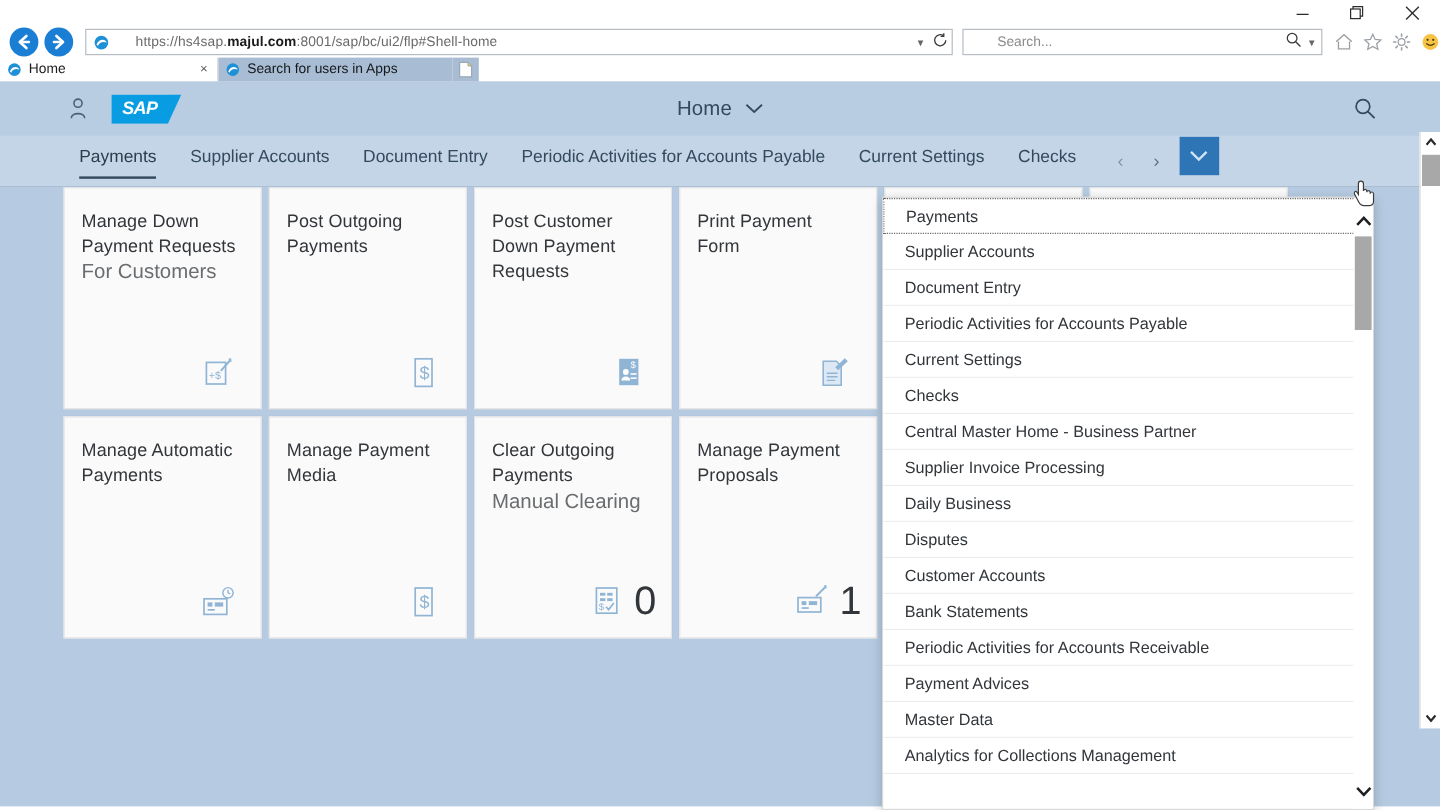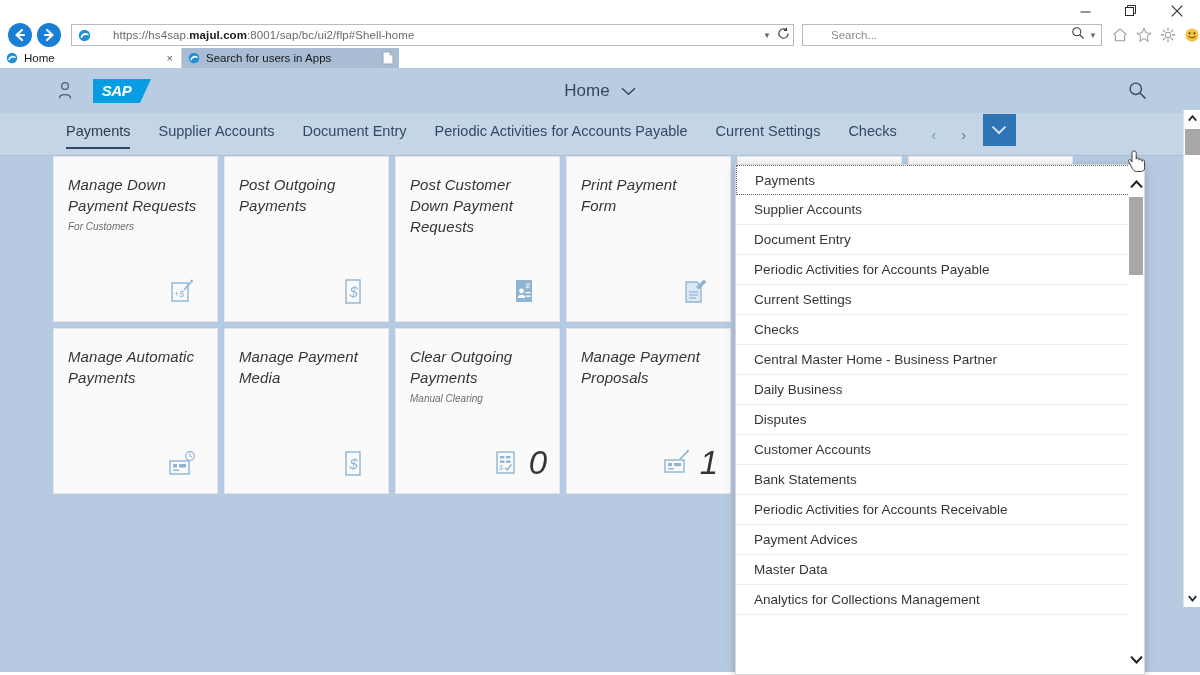--- a/index.html
+++ b/index.html
@@ -150,32 +150,31 @@
   
   .tile-area {
     position:absolute; top:88px; left:0; width:1200px; height:519px;
     overflow:hidden;
   }
   .tile-grid {
     position:absolute; top:0; left:53px;
     display:flex; flex-wrap:wrap; gap:6px 6px; width:1100px;
   }
   .tile {
-    width:165px; height:166px; background:#fafafa;
+    width:165px; height:185px; background:#fafafa;
     border:1px solid #e6e6e6;
     position:relative; padding:17px 14px 0 14px;
     box-shadow:0 0 1px rgba(0,0,0,.06);
-    font-style:italic;
   }
   .tile .t-title {
     font-size:15px; line-height:21px; color:#32363a; font-weight:400;
     letter-spacing:.1px;
   }
   .tile .t-sub {
-    font-size:10px; color:#6a6d70; margin-top:3px; line-height:16px;
+    font-size:17px; color:#6a6d70; margin-top:3px; line-height:16px;
   }
   .tile .t-foot {
     position:absolute; right:12px; bottom:14px;
     display:flex; align-items:center; gap:9px;
   }
   .tile .t-num { font-size:33px; color:#32363a; line-height:1; font-weight:300; }
   .t-icon { width:28px; height:30px; display:flex; align-items:center; justify-content:center; }
 
   
   .dropdown {
@@ -666,20 +665,23 @@
       <div class="dd-item">
           <span>Current Settings</span>
         </div>
       <div class="dd-item">
           <span>Checks</span>
         </div>
       <div class="dd-item">
           <span>Central Master Home - Business Partner</span>
         </div>
       <div class="dd-item">
+          <span>Supplier Invoice Processing</span>
+        </div>
+      <div class="dd-item">
           <span>Daily Business</span>
         </div>
       <div class="dd-item">
           <span>Disputes</span>
         </div>
       <div class="dd-item">
           <span>Customer Accounts</span>
         </div>
       <div class="dd-item">
           <span>Bank Statements</span>

